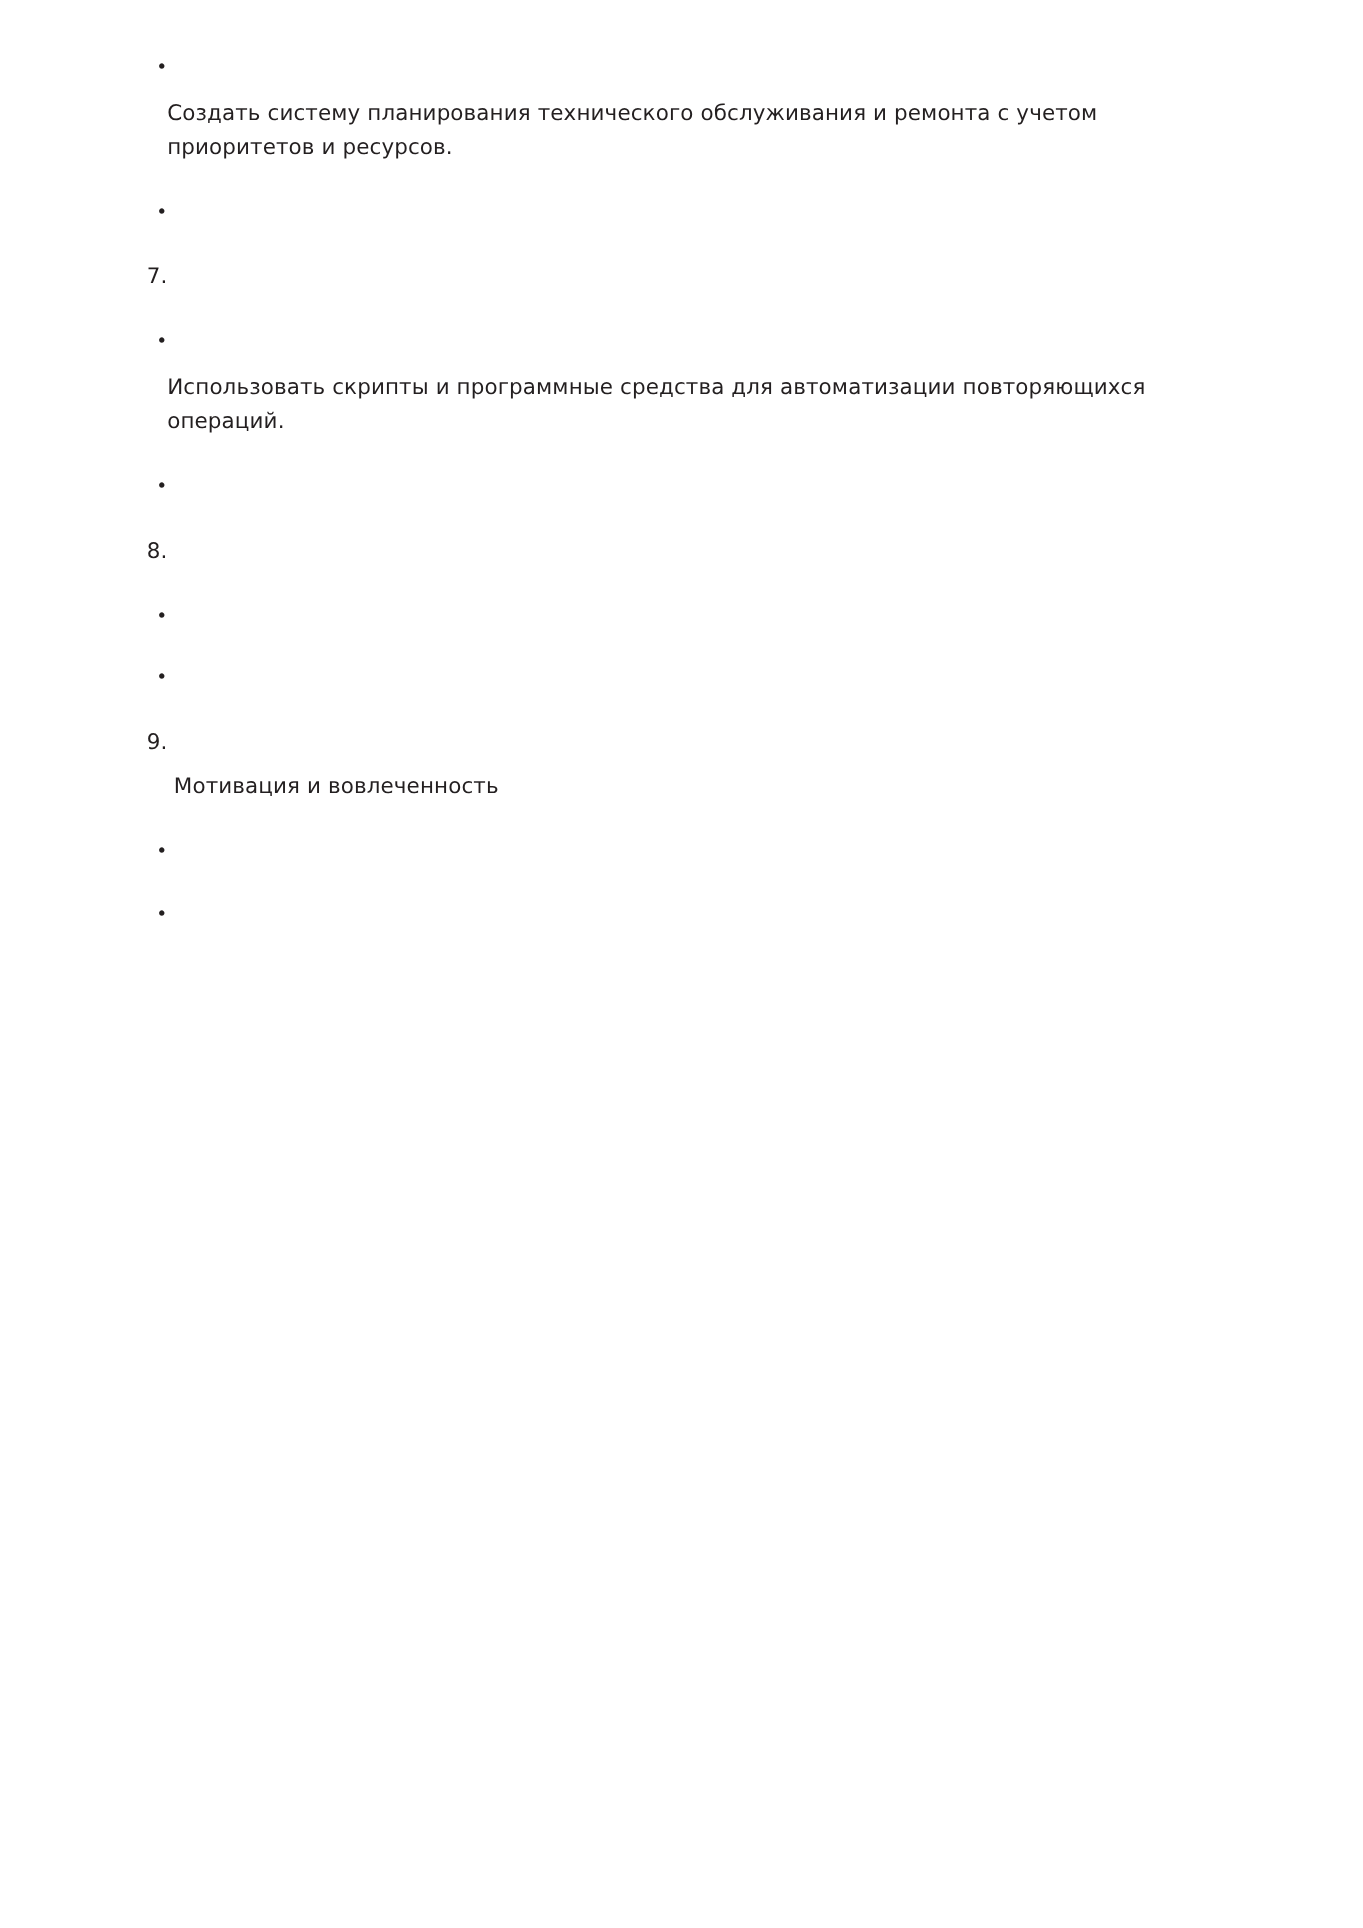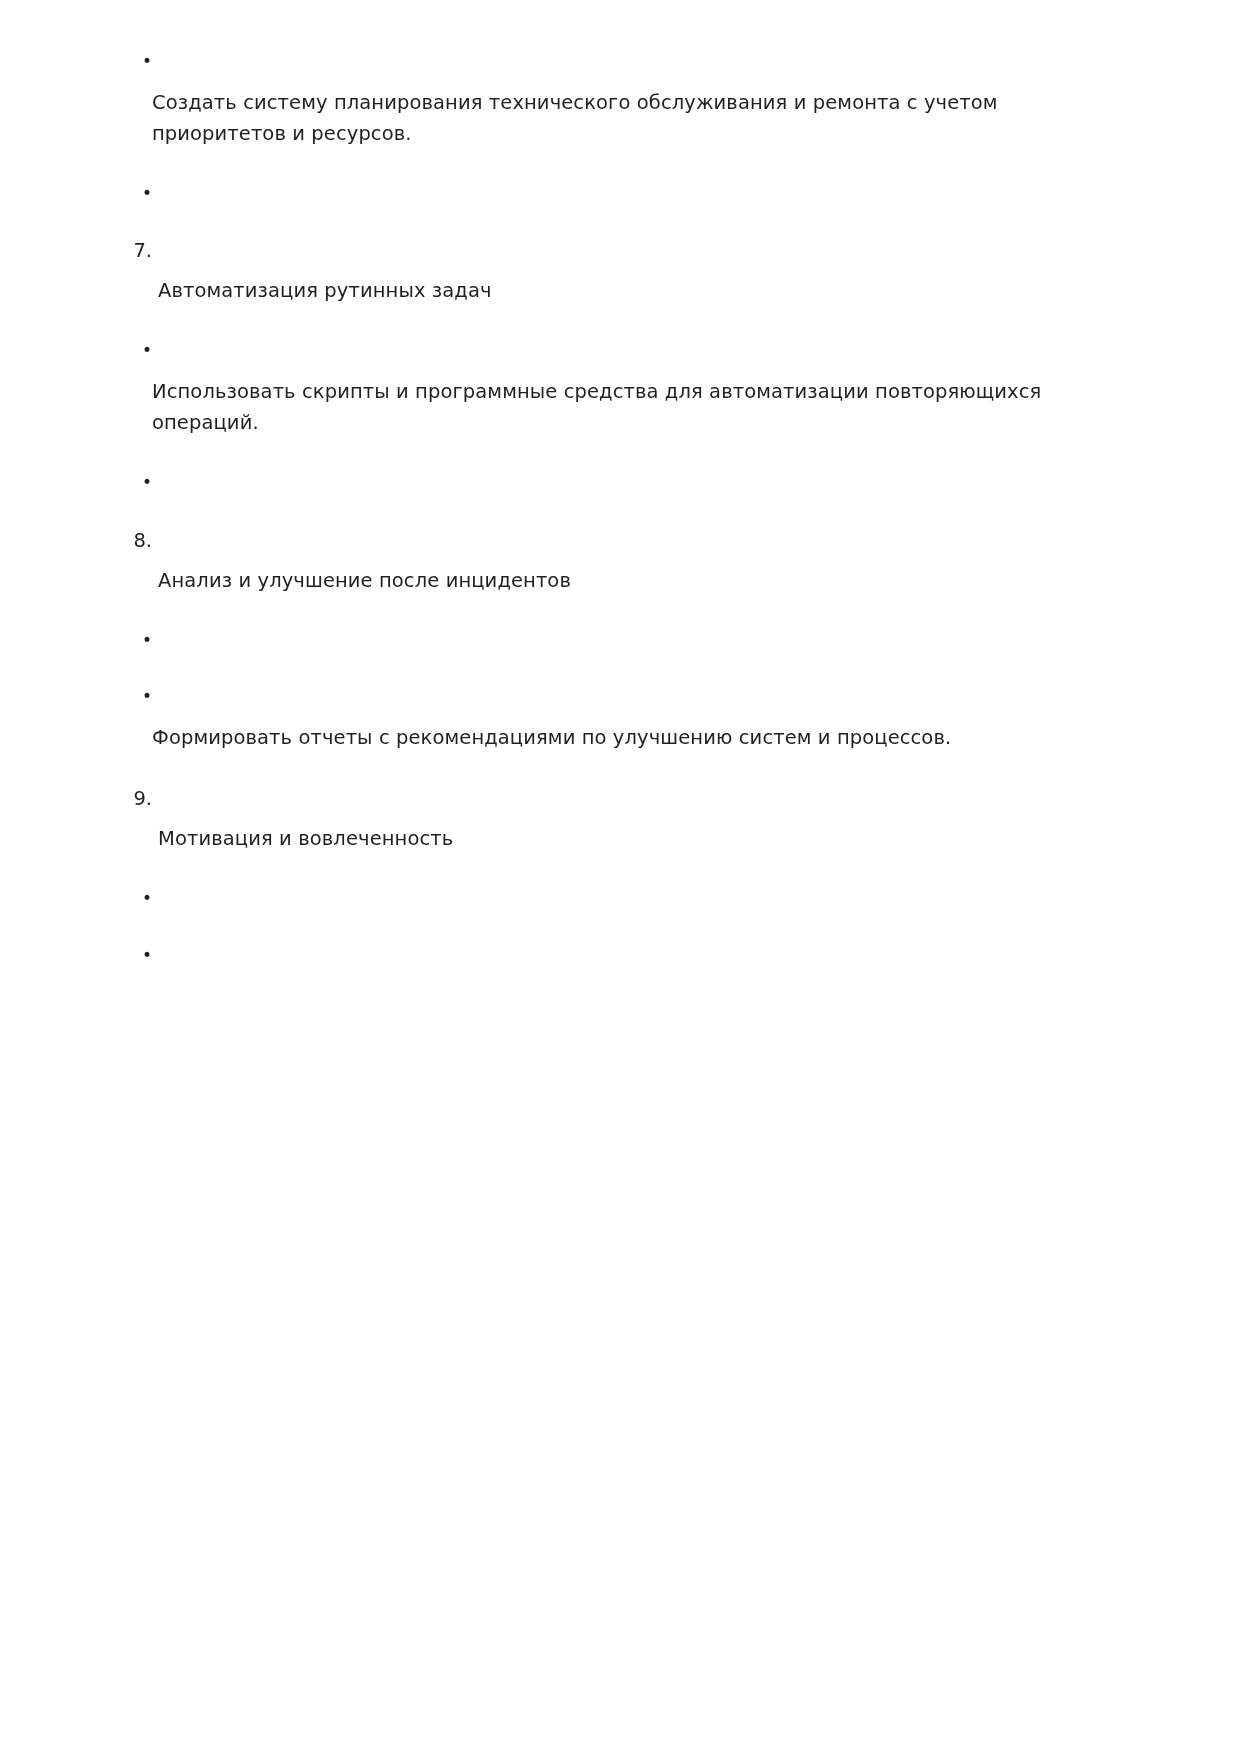--- a/index.html
+++ b/index.html
@@ -72,44 +72,41 @@
       <span class="marker">•</span>
       <span class="text">Создать систему планирования технического обслуживания и ремонта с учетом приоритетов и ресурсов.</span>
     </div>
 
     <div class="block bullet">
       <span class="marker">•</span>
     </div>
 
     <div class="block numbered">
       <span class="marker">7.</span>
-      <span class="text">Автоматизация рутинных задач</span>
     </div>
 
     <div class="block bullet">
       <span class="marker">•</span>
       <span class="text">Использовать скрипты и программные средства для автоматизации повторяющихся операций.</span>
     </div>
 
     <div class="block bullet">
       <span class="marker">•</span>
     </div>
 
     <div class="block numbered">
       <span class="marker">8.</span>
-      <span class="text">Анализ и улучшение после инцидентов</span>
     </div>
 
     <div class="block bullet">
       <span class="marker">•</span>
     </div>
 
     <div class="block bullet">
       <span class="marker">•</span>
-      <span class="text">Формировать отчеты с рекомендациями по улучшению систем и процессов.</span>
     </div>
 
     <div class="block numbered">
       <span class="marker">9.</span>
       <span class="text">Мотивация и вовлеченность</span>
     </div>
 
     <div class="block bullet">
       <span class="marker">•</span>
     </div>

